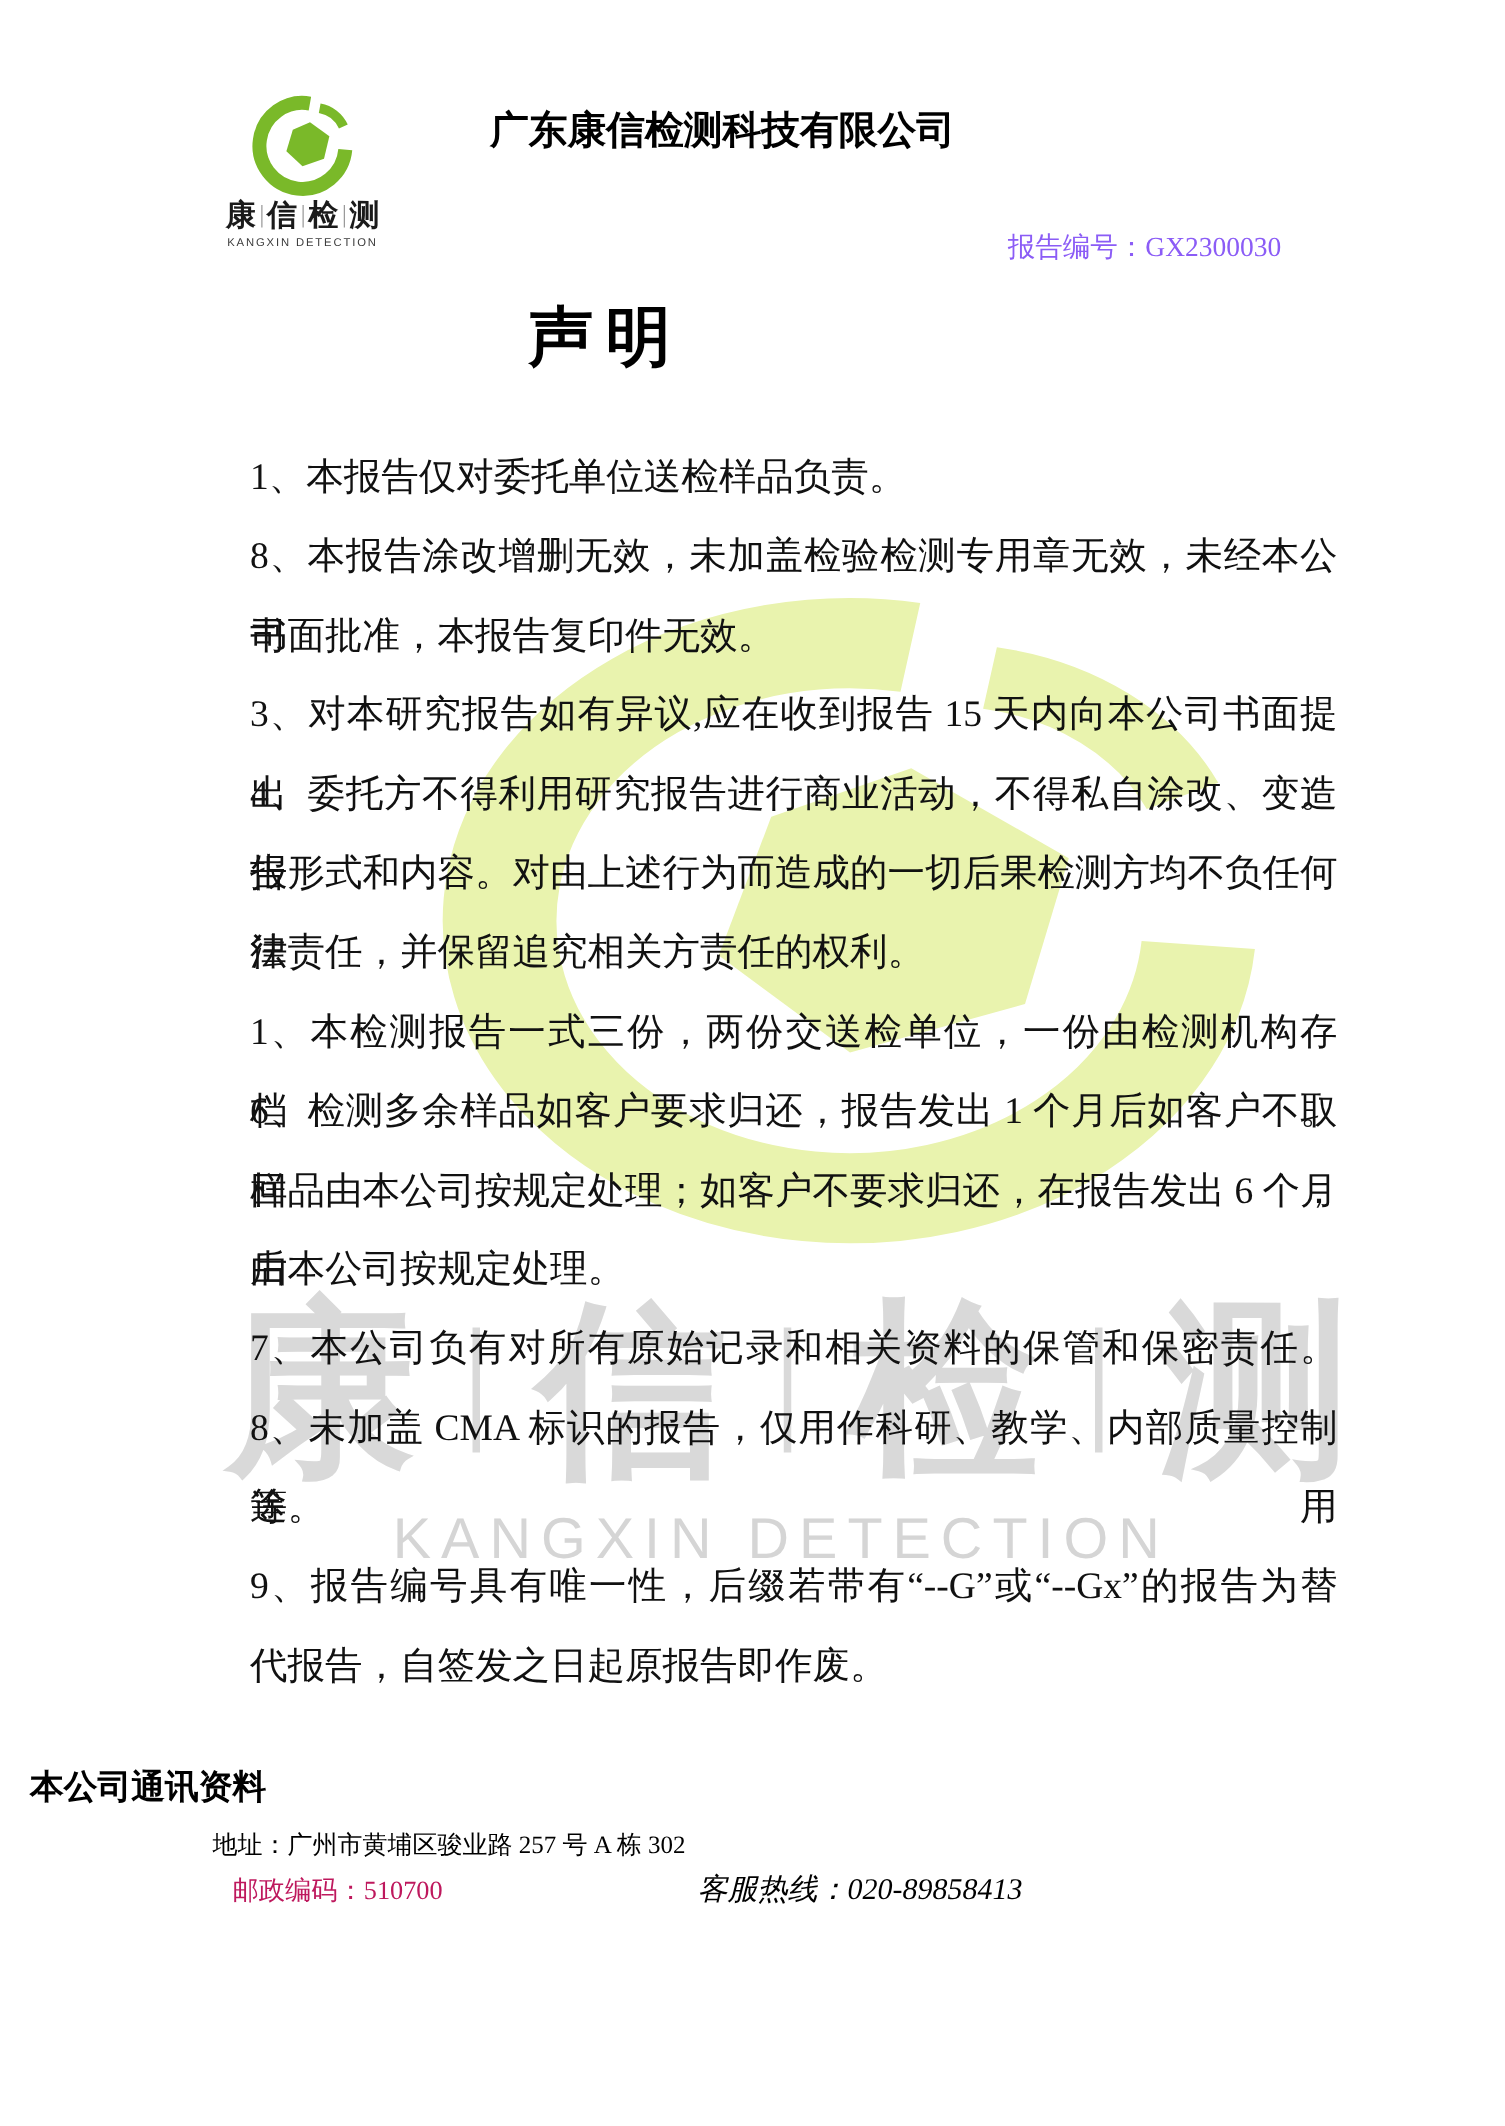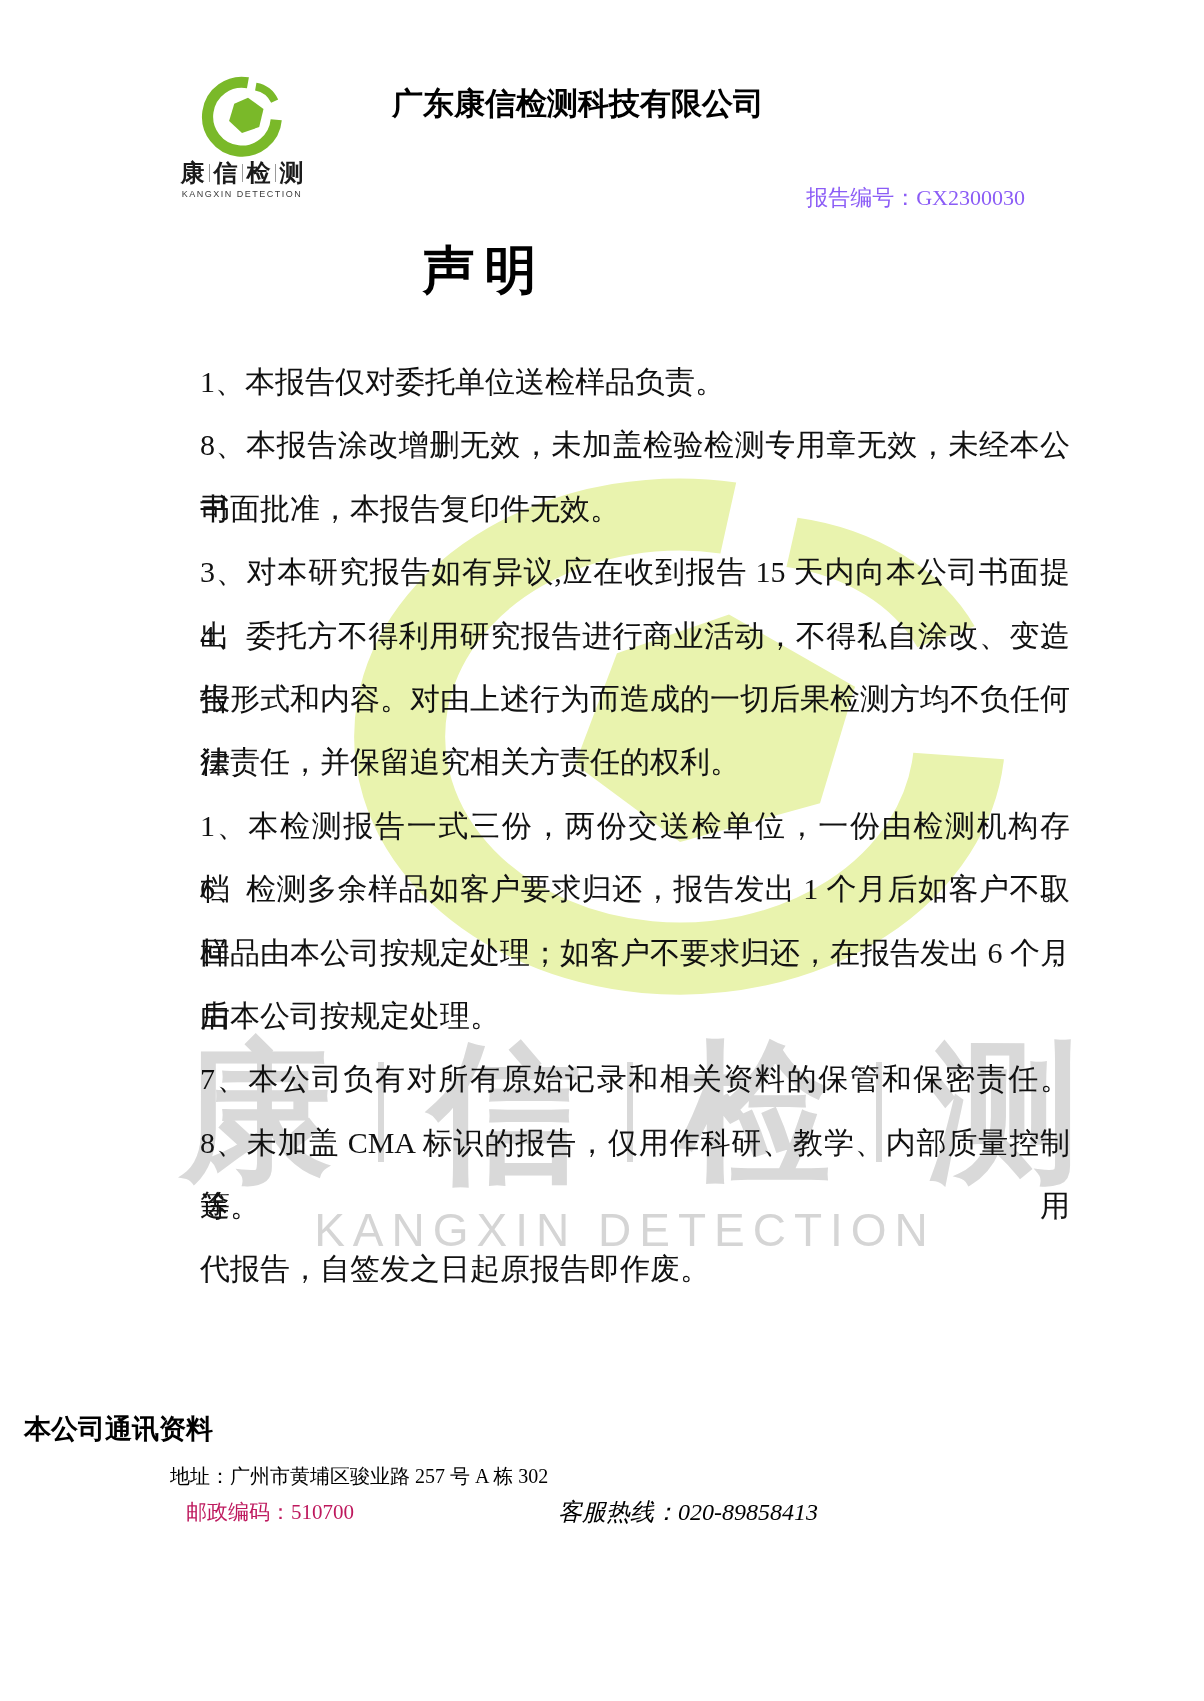--- a/index.html
+++ b/index.html
@@ -179,20 +179,21 @@
     <div class="bline full">4、委托方不得利用研究报告进行商业活动，不得私自涂改、变造报</div>
     <div class="bline full">告形式和内容。对由上述行为而造成的一切后果检测方均不负任何法</div>
     <div class="bline">律责任，并保留追究相关方责任的权利。</div>
     <div class="bline full">1、本检测报告一式三份，两份交送检单位，一份由检测机构存档。</div>
     <div class="bline full">6、检测多余样品如客户要求归还，报告发出 1 个月后如客户不取回，</div>
     <div class="bline full">样品由本公司按规定处理；如客户不要求归还，在报告发出 6 个月后</div>
     <div class="bline">由本公司按规定处理。</div>
     <div class="bline full">7、本公司负有对所有原始记录和相关资料的保管和保密责任。</div>
     <div class="bline full">8、未加盖 CMA 标识的报告，仅用作科研、教学、内部质量控制等用</div>
     <div class="bline">途。</div>
+    <div class="bline full">9、报告编号具有唯一性，后缀若带有“--G”或“--Gx”的报告为替</div>
     <div class="bline">代报告，自签发之日起原报告即作废。</div>
   </main>
 
   <div class="footer-heading">本公司通讯资料</div>
   <div class="footer-address">地址：广州市黄埔区骏业路 257 号 A 栋 302</div>
   <div class="footer-postal">邮政编码：510700</div>
   <div class="footer-hotline">客服热线：020-89858413</div>
 
 </div>
 

